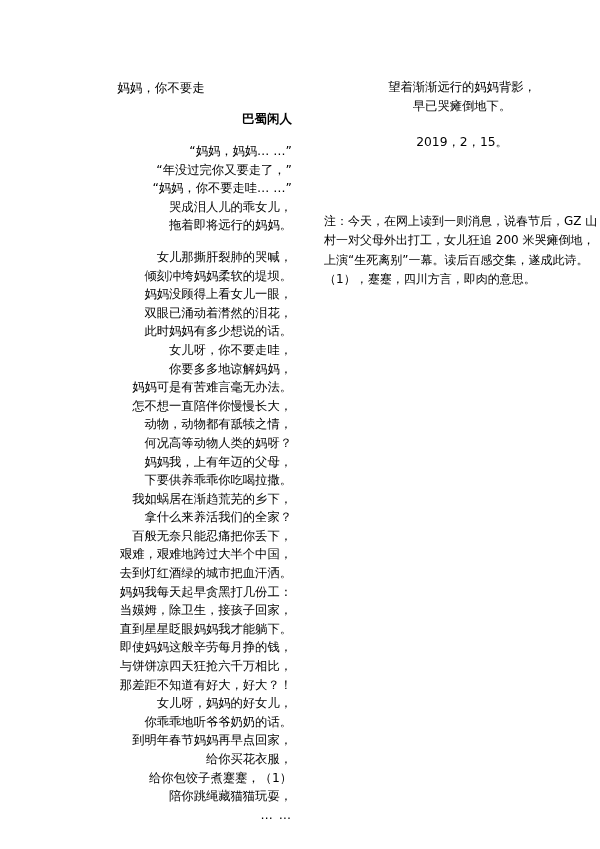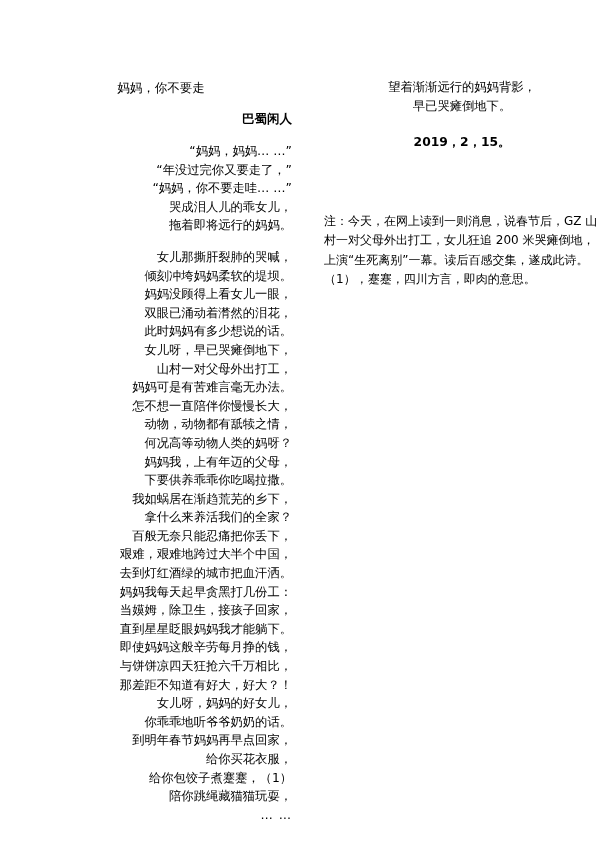--- a/index.html
+++ b/index.html
@@ -66,21 +66,21 @@
   .rhead {
     font-size: 12.3px;
     line-height: 18.6px;
     text-align: center;
     margin: 0 0 18px 0;
   }
   .rdate {
     font-size: 12.3px;
     line-height: 18.6px;
     text-align: center;
-    font-weight: bold;
+    font-weight: normal;
     margin: 0 0 60px 0;
   }
   .note {
     font-size: 12px;
     line-height: 19.5px;
     text-align: left;
     margin: 0;
   }
   .note p {
     margin: 0;
@@ -114,22 +114,22 @@
         <div class="line">哭成泪人儿的乖女儿，</div>
         <div class="line">拖着即将远行的妈妈。</div>
       </div>
 
       <div class="stanza">
         <div class="line">女儿那撕肝裂肺的哭喊，</div>
         <div class="line">倾刻冲垮妈妈柔软的堤坝。</div>
         <div class="line">妈妈没顾得上看女儿一眼，</div>
         <div class="line">双眼已涌动着潸然的泪花，</div>
         <div class="line">此时妈妈有多少想说的话。</div>
-        <div class="line">女儿呀，早已哭瘫倒地下，</div>
-        <div class="line">山村一对父母外出打工，</div>
+        <div class="line">女儿呀，你不要走哇，</div>
+        <div class="line">你要多多地谅解妈妈，</div>
         <div class="line">妈妈可是有苦难言毫无办法。</div>
         <div class="line">怎不想一直陪伴你慢慢长大，</div>
         <div class="line">动物，动物都有舐犊之情，</div>
         <div class="line">何况高等动物人类的妈呀？</div>
         <div class="line">妈妈我，上有年迈的父母，</div>
         <div class="line">下要供养乖乖你吃喝拉撒。</div>
         <div class="line">我如蜗居在渐趋荒芜的乡下，</div>
         <div class="line">拿什么来养活我们的全家？</div>
         <div class="line">百般无奈只能忍痛把你丢下，</div>
         <div class="line">艰难，艰难地跨过大半个中国，</div>

